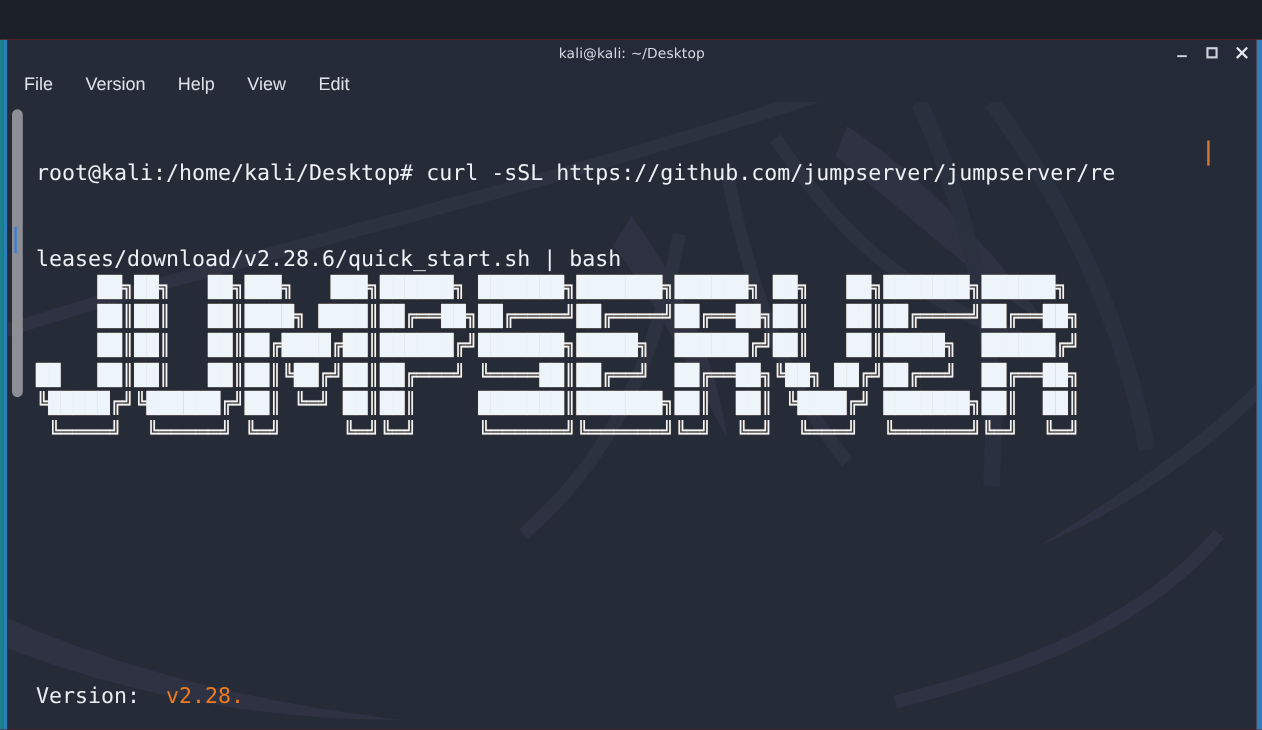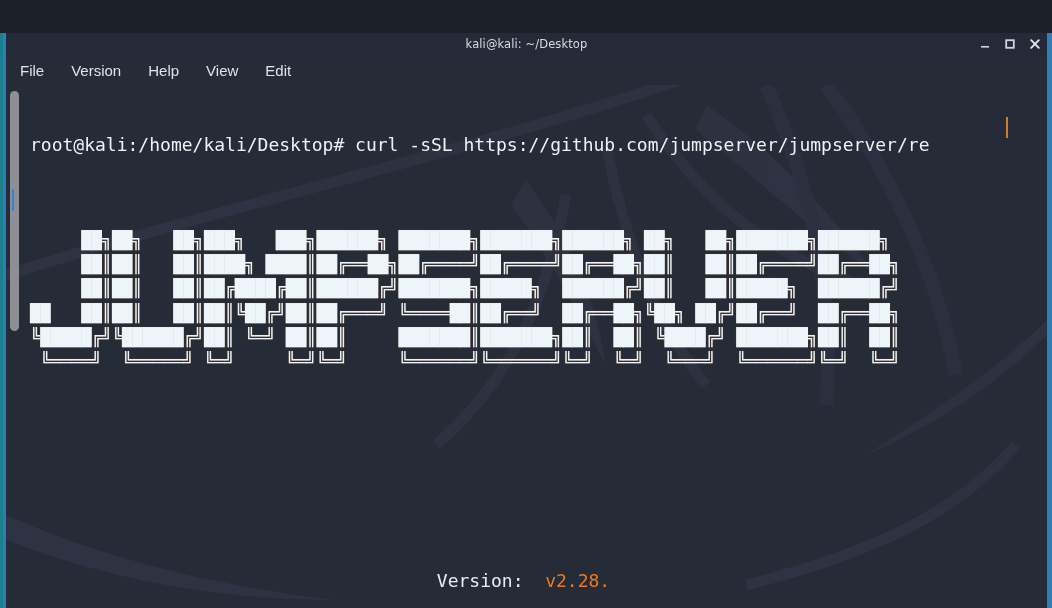--- a/index.html
+++ b/index.html
@@ -188,21 +188,21 @@
     position: absolute;
     left: 24px;
     right: 6px;
     top: 436px;
     font-family: "DejaVu Sans Mono", "Liberation Mono", monospace;
     font-size: 18px;
     line-height: 24px;
     white-space: pre;
   }
   #version-row {
-    text-align: center;
+    text-align: left;
     padding-right: 24px;
     color: #e9edf2;
   }
 
   
   #csdn-watermark {
     position: absolute;
     right: 12px;
     bottom: 5px;
     font-family: "DejaVu Sans", "Liberation Sans", sans-serif;
@@ -271,20 +271,21 @@
         <path d="M820 0 C 880 80, 930 180, 950 290"></path>
       </g>
     </svg>
 
     <div id="scrollbar-track">
       <div id="scrollbar-thumb"></div>
     </div>
 
     <div id="text-layer">
       <div class="line cmd">root@kali:/home/kali/Desktop# curl -sSL https://github.com/jumpserver/jumpserver/re</div>
+      <div class="line cmd">leases/download/v2.28.6/quick_start.sh | bash</div>
       <div class="line"></div>
     </div>
 
     <div id="line-cursor-right"></div>
     <div id="prompt-cursor"></div>
 
     <pre id="ascii-banner">     ██╗██╗   ██╗███╗   ███╗██████╗ ███████╗███████╗██████╗ ██╗   ██╗███████╗██████╗
      ██║██║   ██║████╗ ████║██╔══██╗██╔════╝██╔════╝██╔══██╗██║   ██║██╔════╝██╔══██╗
      ██║██║   ██║██╔████╔██║██████╔╝███████╗█████╗  ██████╔╝██║   ██║█████╗  ██████╔╝
 ██   ██║██║   ██║██║╚██╔╝██║██╔═══╝ ╚════██║██╔══╝  ██╔══██╗╚██╗ ██╔╝██╔══╝  ██╔══██╗

